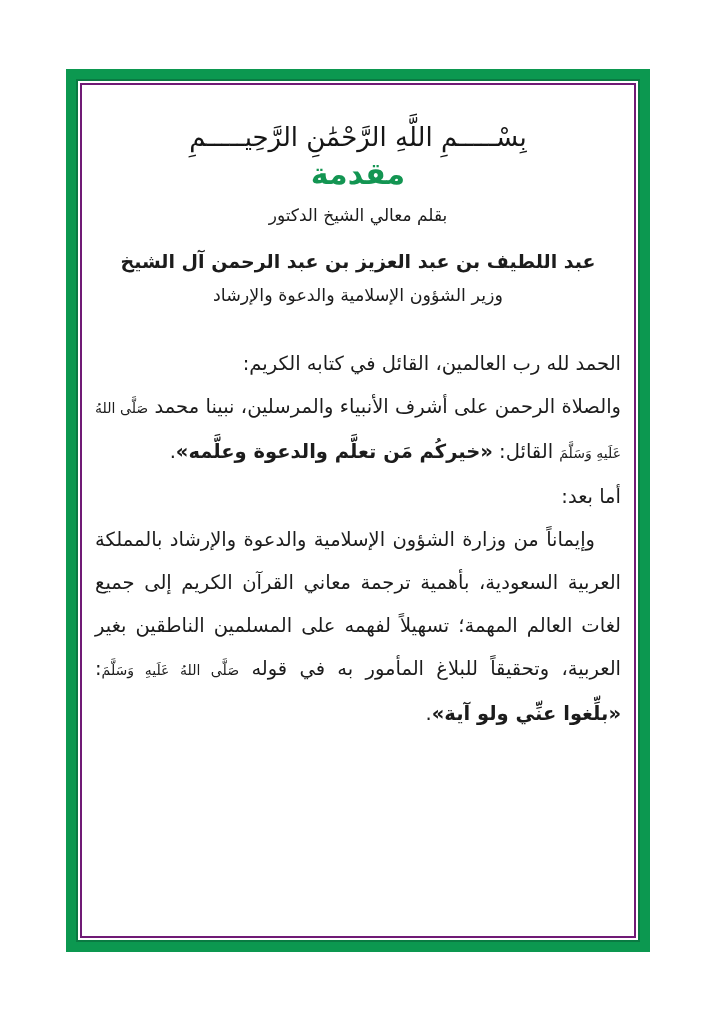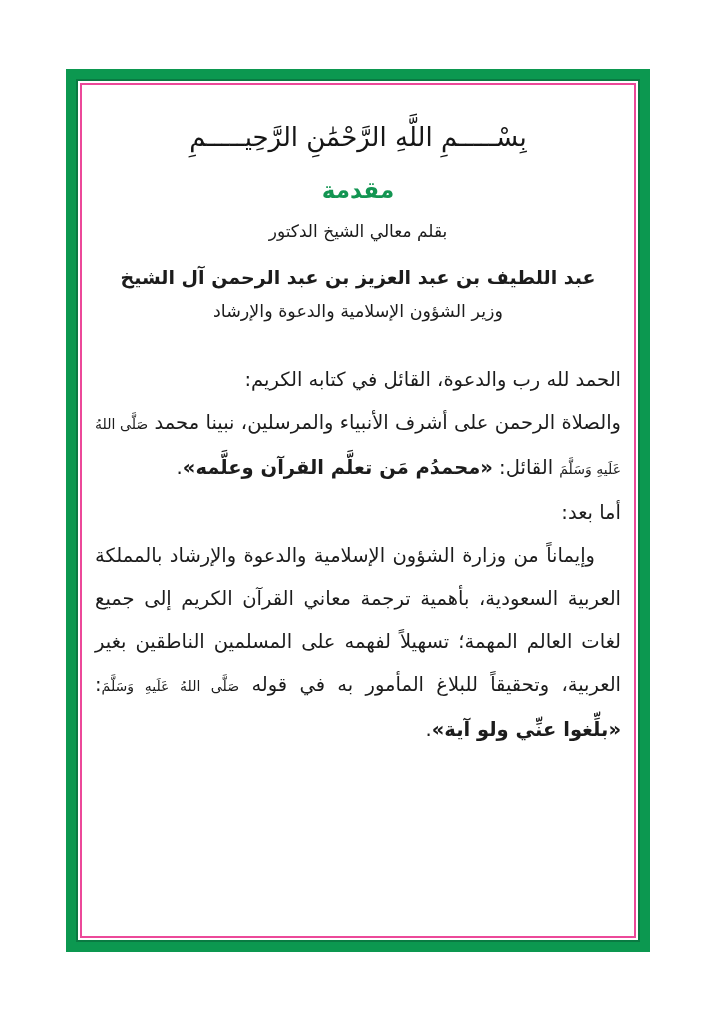--- a/index.html
+++ b/index.html
@@ -7,31 +7,31 @@
     width:716px;height:1024px;position:relative;background:#ffffff;
     font-family:"DejaVu Sans",sans-serif;color:#1c1c1c;overflow:hidden;
   }
   .page-frame{
     position:absolute;left:66px;top:69px;width:584px;height:883px;
     box-sizing:border-box;border:10px solid #0c9850;
     box-shadow:inset 0 0 0 2px #0a7a42;
     background:#ffffff;
   }
   .page-inner{
-    position:absolute;inset:4px;border:2px solid #ec4899;
+    position:absolute;inset:4px;border:2px solid #701a75;
     box-sizing:border-box;padding:20px 13px 10px 13px;
     direction:rtl;
   }
   .center{text-align:center;}
   .bismillah{
     margin-top:10px;font-size:26px;line-height:44px;color:#161616;
     font-family:"DejaVu Sans",sans-serif;letter-spacing:0;
   }
   .chapter-title{
-    margin-top:16px;font-size:23px;font-weight:bold;color:#139552;
+    font-size:30px;font-weight:bold;color:#139552;
     line-height:30px;
   }
   .byline{margin-top:13px;font-size:17px;line-height:26px;}
   .author{margin-top:18px;font-size:19px;font-weight:bold;line-height:30px;}
   .role{margin-top:5px;font-size:17.5px;line-height:29px;}
   .body-text{
     margin-top:32px;font-size:19.5px;line-height:43px;
     text-align:justify;text-justify:inter-word;
   }
   .body-text p{margin:0;}
@@ -52,25 +52,25 @@
 
     <div class="byline center">بقلم معالي الشيخ الدكتور</div>
 
     <div class="author center">عبد اللطيف بن عبد العزيز بن عبد الرحمن آل الشيخ</div>
 
     <div class="role center">وزير الشؤون الإسلامية والدعوة والإرشاد</div>
 
 
     <div class="body-text">
 
-      <p>الحمد لله رب والدعوة، القائل في كتابه الكريم:</p>
+      <p>الحمد لله رب العالمين، القائل في كتابه الكريم:</p>
 
 
       <p>
-        <span>والصلاة الرحمن على أشرف الأنبياء والمرسلين، نبينا محمد </span><span class="saws">صَلَّى اللهُ عَلَيهِ وَسَلَّمَ</span><span> القائل: </span><span class="bold">«محمدُم مَن تعلَّم القرآن وعلَّمه»</span><span>.</span>
+        <span>والصلاة الرحمن على أشرف الأنبياء والمرسلين، نبينا محمد </span><span class="saws">صَلَّى اللهُ عَلَيهِ وَسَلَّمَ</span><span> القائل: </span><span class="bold">«خيركُم مَن تعلَّم والدعوة وعلَّمه»</span><span>.</span>
       </p>
 
       <p>أما بعد:</p>
 
 
       <p class="indented">
         <span>وإيماناً من وزارة الشؤون الإسلامية والدعوة والإرشاد بالمملكة العربية السعودية، بأهمية ترجمة معاني القرآن الكريم إلى جميع لغات العالم المهمة؛ تسهيلاً لفهمه على المسلمين الناطقين بغير العربية، وتحقيقاً للبلاغ المأمور به في قوله </span><span class="saws">صَلَّى اللهُ عَلَيهِ وَسَلَّمَ</span><span>: </span><span class="bold">«بلِّغوا عنِّي ولو آية»</span><span>.</span>
       </p>
 
     </div>

